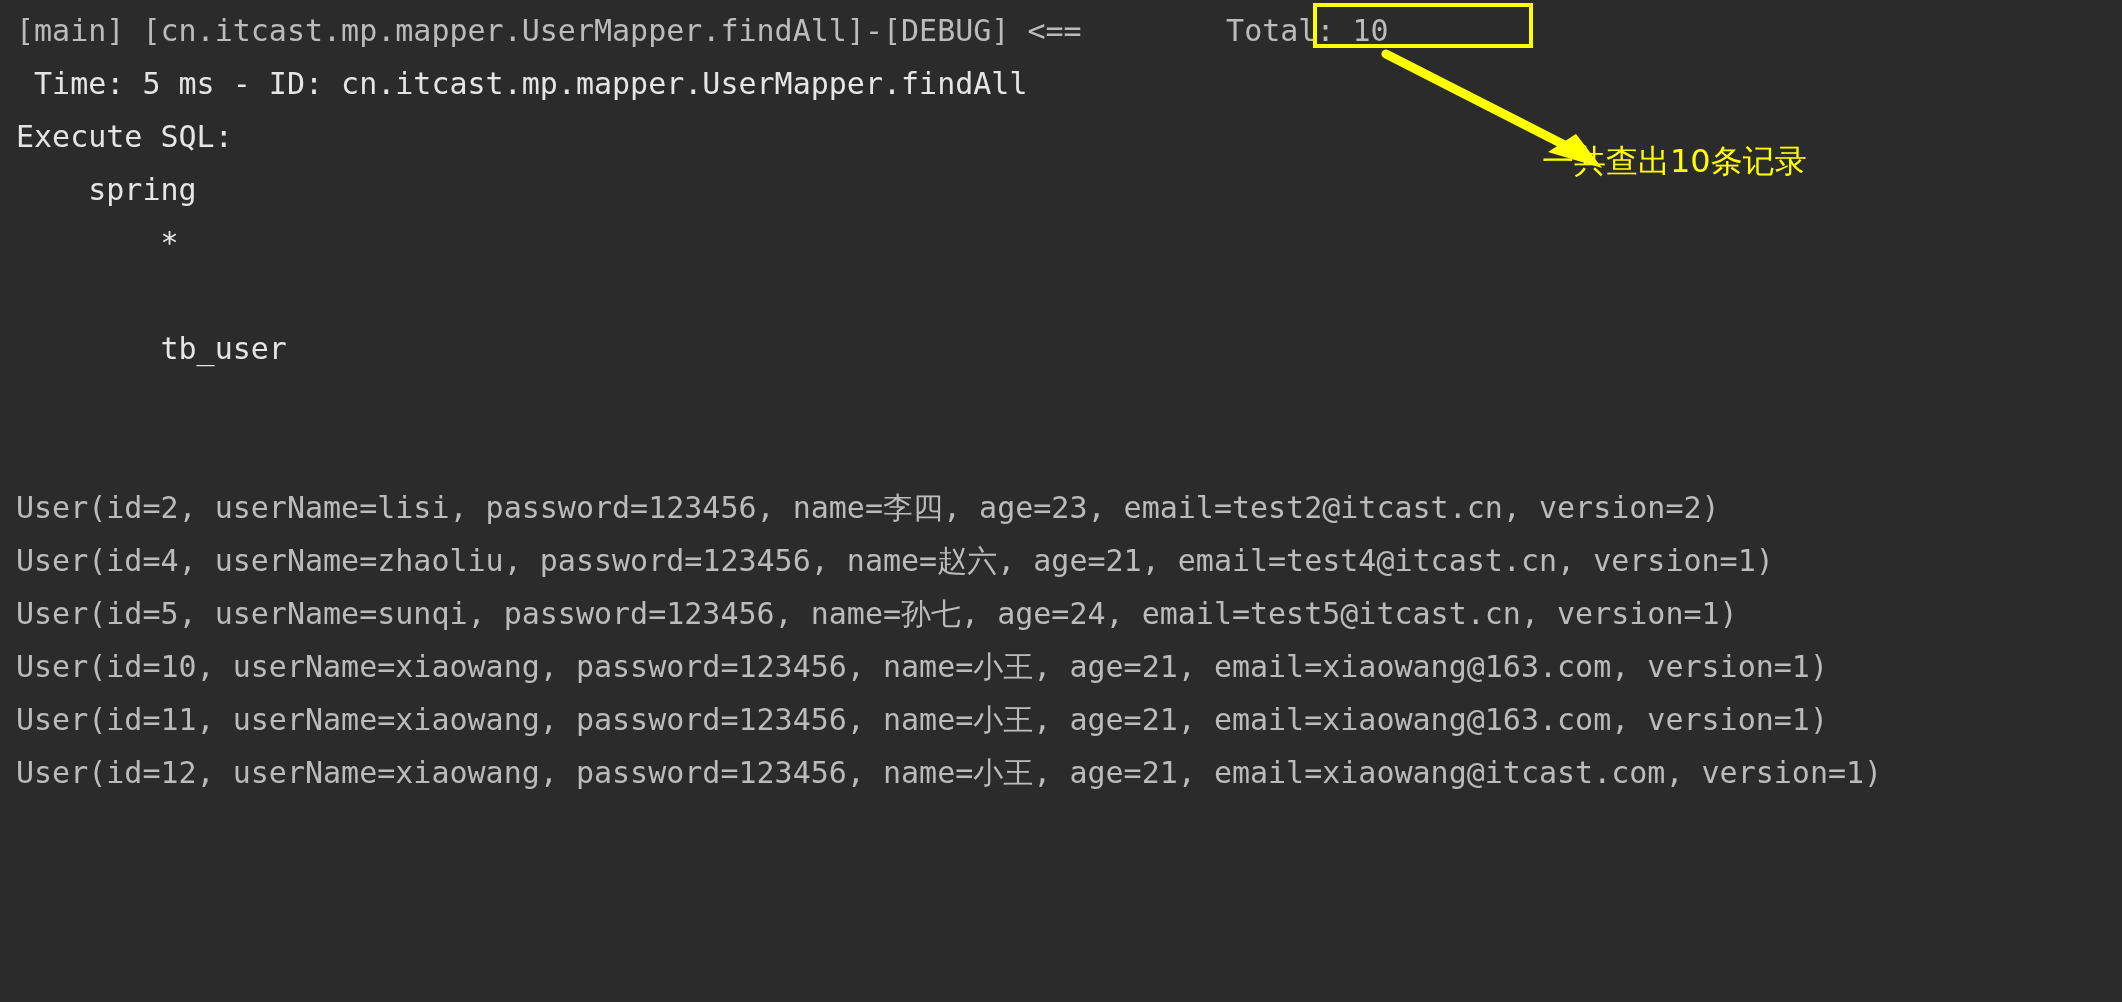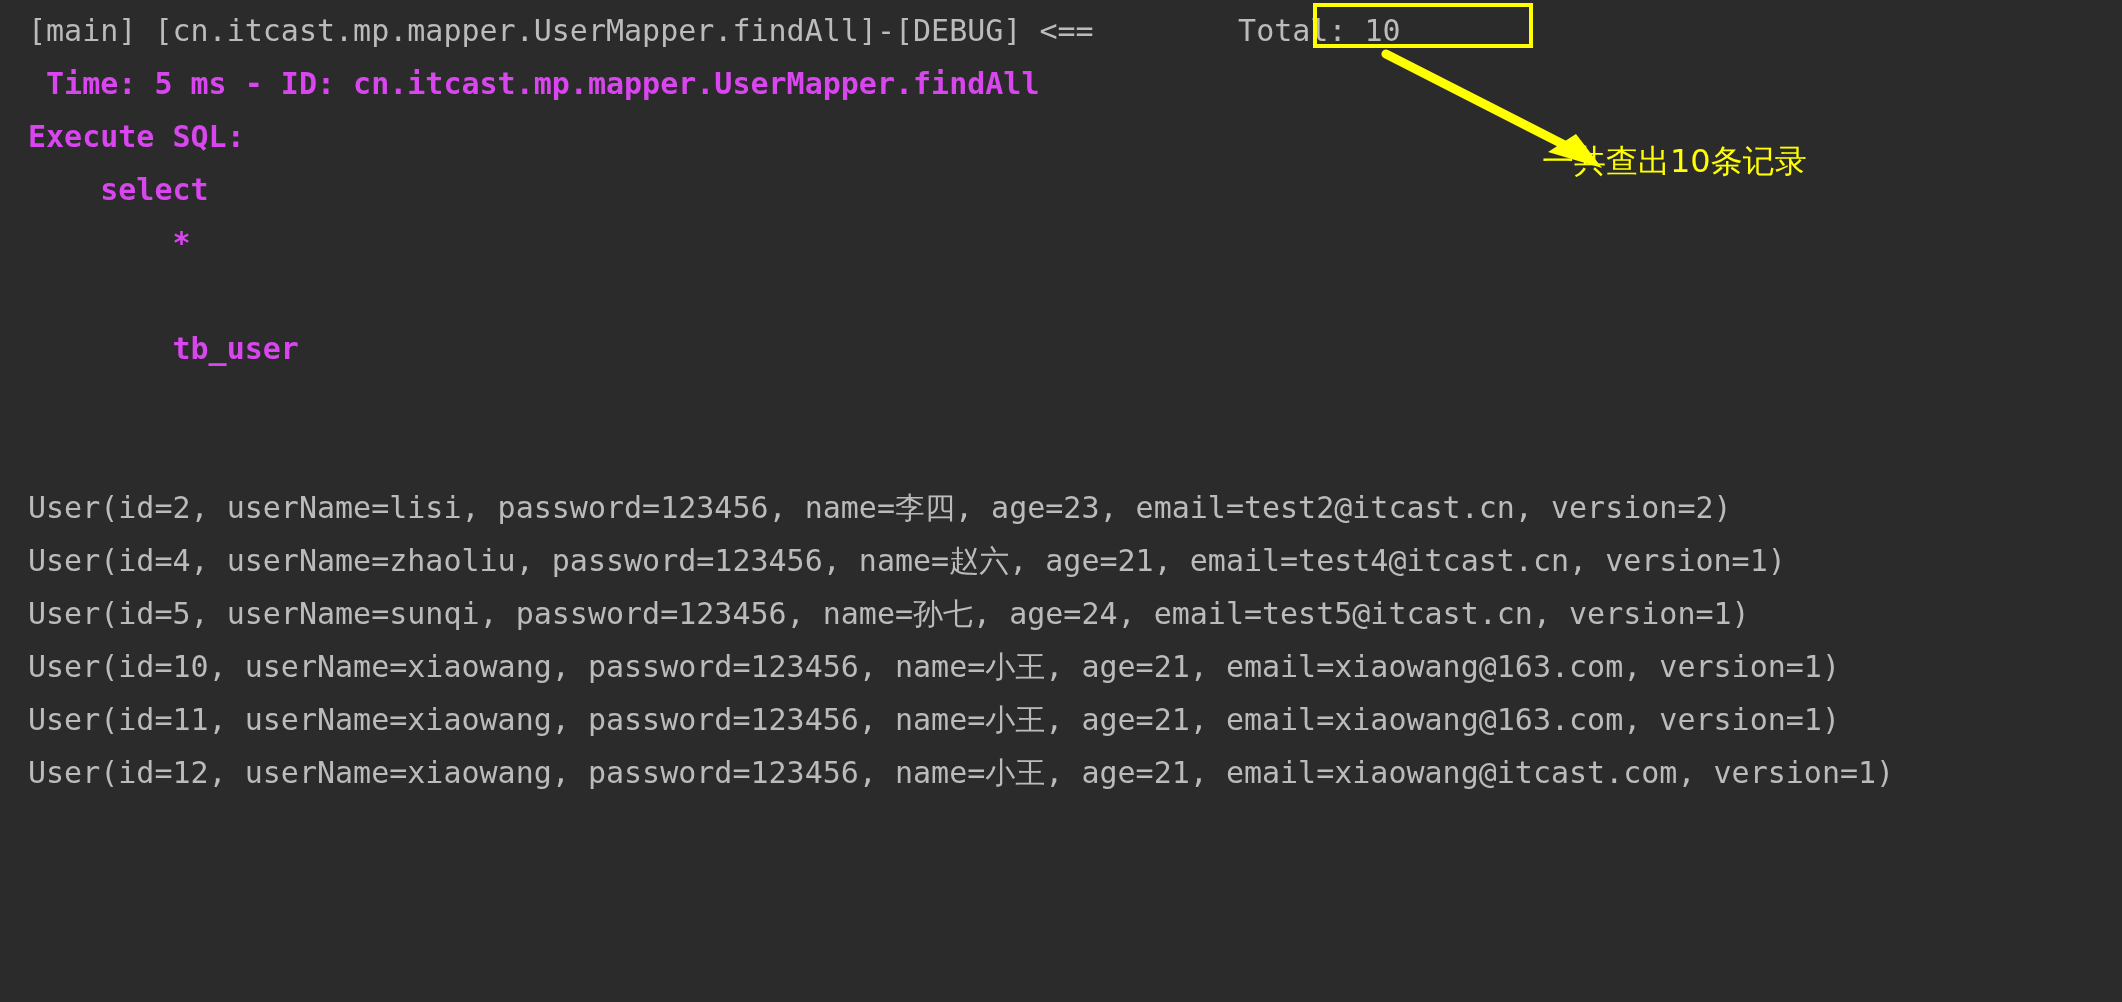--- a/index.html
+++ b/index.html
@@ -31,28 +31,28 @@
     padding-top: 4px;
     box-sizing: border-box;
   }
 
   .line {
     font-family: "DejaVu Sans Mono", "Liberation Mono", monospace;
     font-size: 30px;
     line-height: 53px;
     height: 53px;
     white-space: pre;
-    padding-left: 28px;
+    padding-left: 16px;
     box-sizing: border-box;
     letter-spacing: 0px;
     overflow: hidden;
   }
 
   .c-grey { color: #bbbbbb; }
-  .c-red  { color: #d946ef; font-weight: bold; }
+  .c-red  { color: #e5e5e5; }
 
   
   .annotation-layer {
     position: absolute;
     left: 0; top: 0;
     width: 2122px; height: 1002px;
     pointer-events: none;
   }
 
   .total-box {
@@ -88,21 +88,21 @@
 </style>
 </head>
 <body>
 
 <div id="console">
 
   <div class="log-area">
     <div class="line c-grey">[main] [cn.itcast.mp.mapper.UserMapper.findAll]-[DEBUG] &lt;==        Total: 10</div>
     <div class="line c-red"> Time: 5 ms - ID: cn.itcast.mp.mapper.UserMapper.findAll</div>
     <div class="line c-red">Execute SQL:</div>
-    <div class="line c-red">    select</div>
+    <div class="line c-red">    spring</div>
     <div class="line c-red">        *</div>
     <div class="line c-red"></div>
     <div class="line c-red">        tb_user</div>
     <div class="line c-red"></div>
     <div class="line c-grey"></div>
     <div class="line c-grey">User(id=2, userName=lisi, password=123456, name=李四, age=23, email=test2@itcast.cn, version=2)</div>
     <div class="line c-grey">User(id=4, userName=zhaoliu, password=123456, name=赵六, age=21, email=test4@itcast.cn, version=1)</div>
     <div class="line c-grey">User(id=5, userName=sunqi, password=123456, name=孙七, age=24, email=test5@itcast.cn, version=1)</div>
     <div class="line c-grey">User(id=10, userName=xiaowang, password=123456, name=小王, age=21, email=xiaowang@163.com, version=1)</div>
     <div class="line c-grey">User(id=11, userName=xiaowang, password=123456, name=小王, age=21, email=xiaowang@163.com, version=1)</div>

